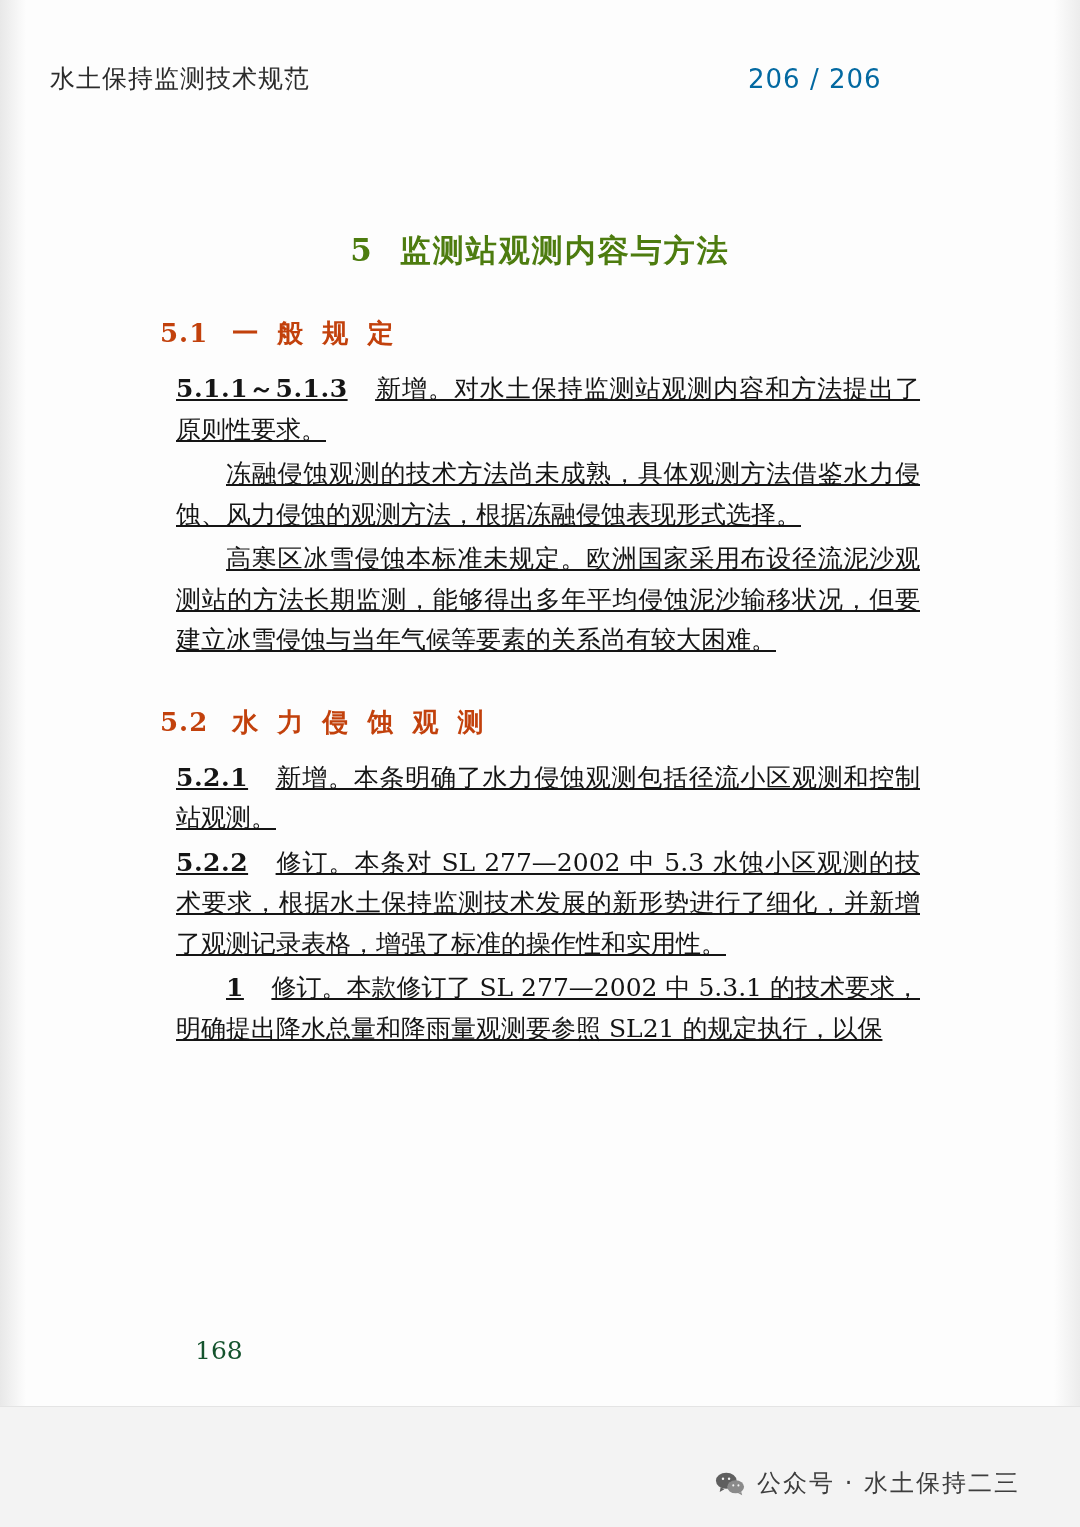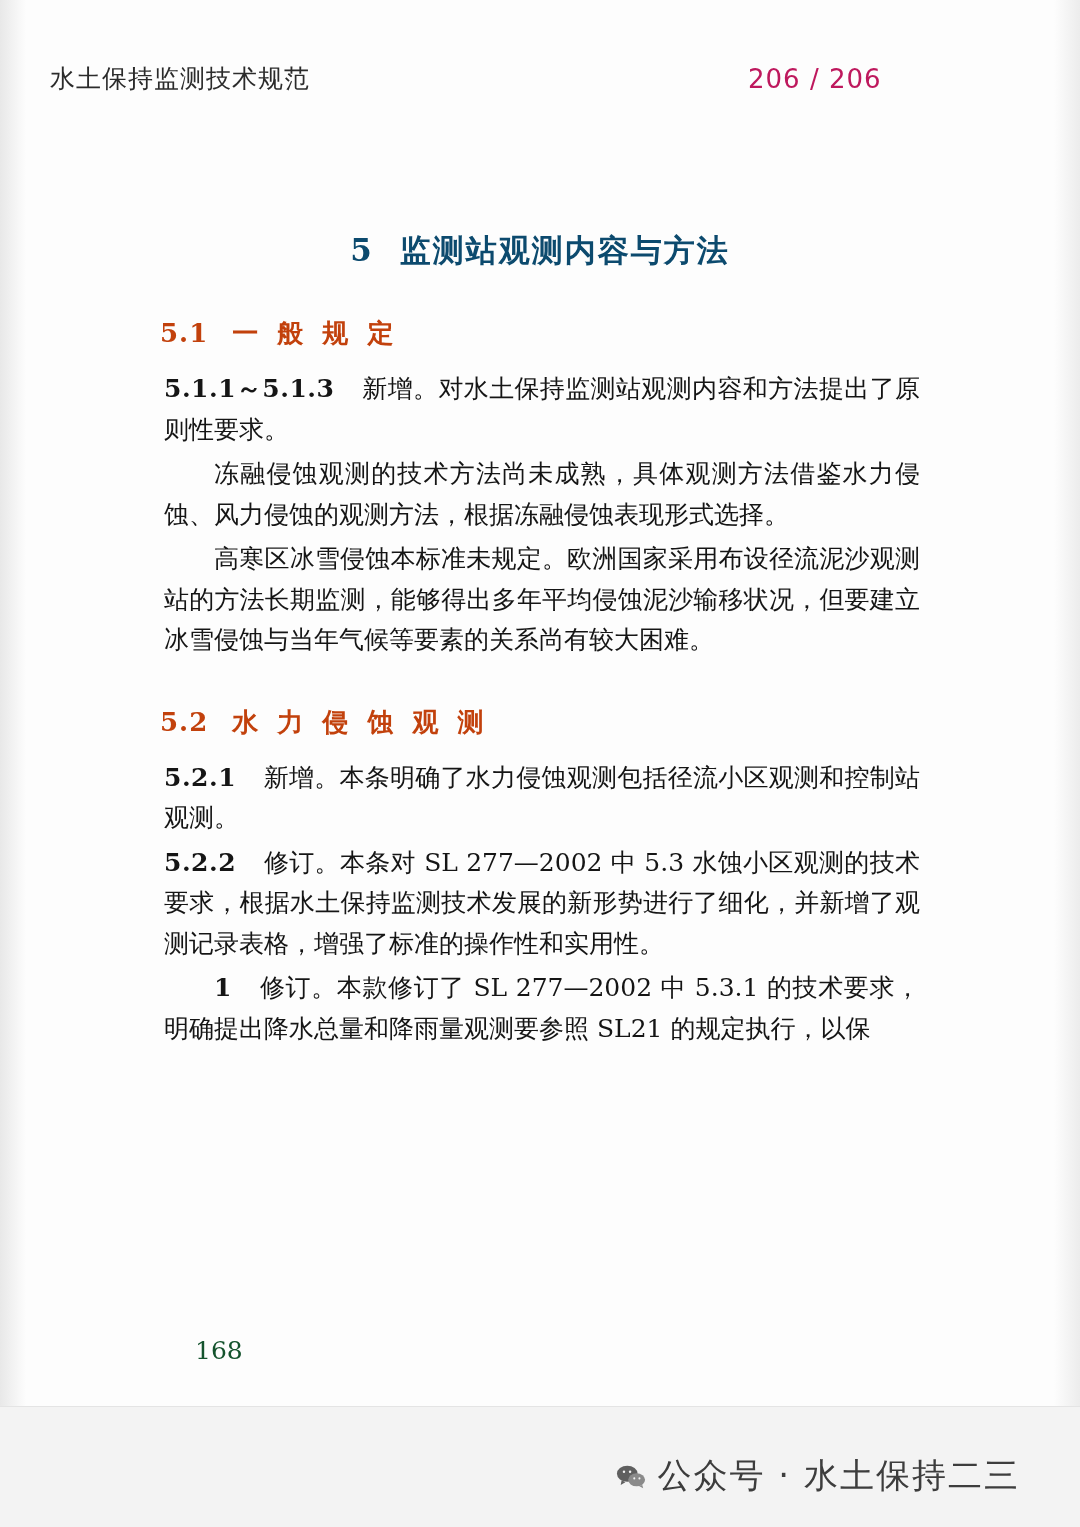--- a/index.html
+++ b/index.html
@@ -30,61 +30,62 @@
     margin-left: 50px;
     font-size: 25px;
     letter-spacing: 1px;
     color: #2b2b2b;
     font-family: "DejaVu Sans", "Liberation Sans", sans-serif;
     font-weight: 400;
   }
   .doc-header .page-counter {
     margin-left: 438px;
     font-size: 26px;
-    color: #be185d;
+    color: #0369a1;
     font-family: "DejaVu Sans", "Liberation Sans", sans-serif;
     letter-spacing: 1px;
   }
   
   .content {
     position: absolute;
     top: 230px;
     left: 160px;
     width: 760px;
   }
   h1.chapter {
     margin: 0;
     text-align: center;
     font-size: 31px;
     font-weight: bold;
     letter-spacing: 2px;
-    color: #0c4a6e;
+    color: #4d7c0f;
   }
   h1.chapter .num {
     margin-right: 26px;
   }
   h2.section {
     margin: 44px 0 18px 0;
     text-align: left;
     font-size: 26px;
     font-weight: bold;
     letter-spacing: 5px;
     color: #c2410c;
   }
   h2.section .snum {
     letter-spacing: 1px;
     margin-right: 24px;
   }
   p.para {
-    margin: 0 0 4px 4px;
+    margin: 0 0 4px 16px;
     font-size: 25px;
     line-height: 1.62;
     text-align: justify;
     text-justify: inter-ideograph;
     color: #151515;
+    text-decoration: underline;
   }
   p.indent {
     text-indent: 2em;
   }
   .lbl {
     font-weight: bold;
     letter-spacing: 0.5px;
   }
   .gap {
     display: inline-block;
@@ -120,21 +121,21 @@
     gap: 12px;
   }
   .wechat-icon {
     width: 30px;
     height: 25px;
     position: relative;
     display: inline-block;
   }
   .wechat-icon svg { display: block; }
   .footer-text {
-    font-size: 34px;
+    font-size: 24px;
     color: #3d3d3d;
     letter-spacing: 2px;
     font-family: "DejaVu Sans", "Liberation Sans", sans-serif;
   }
   .edge-shade-left {
     position: absolute;
     left: 0; top: 0;
     width: 26px; height: 100%;
     background: linear-gradient(to right, #e8e8e8, rgba(255,255,255,0));
     pointer-events: none;

